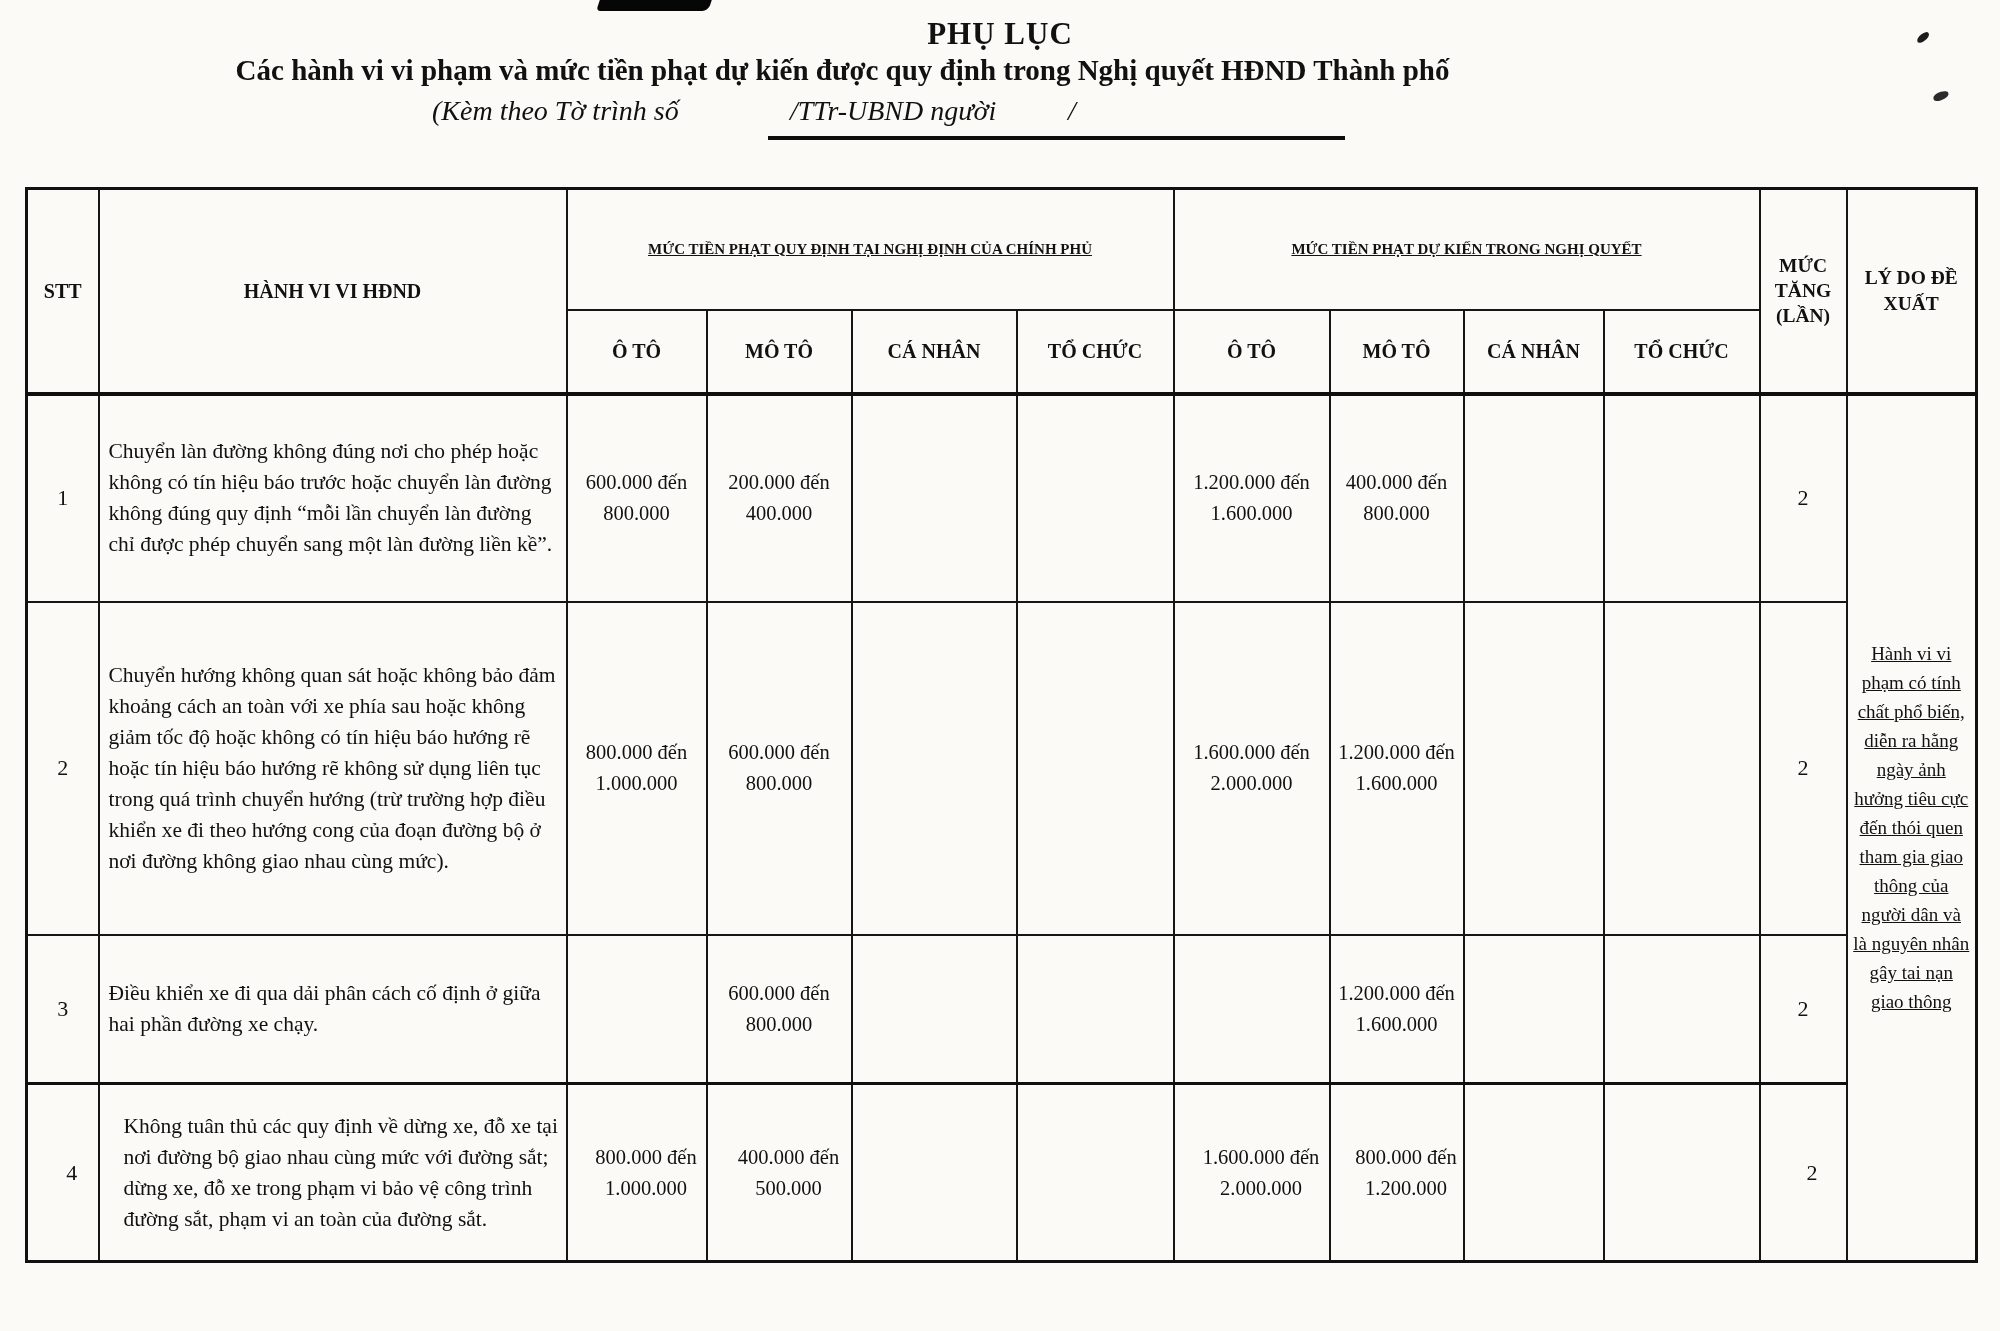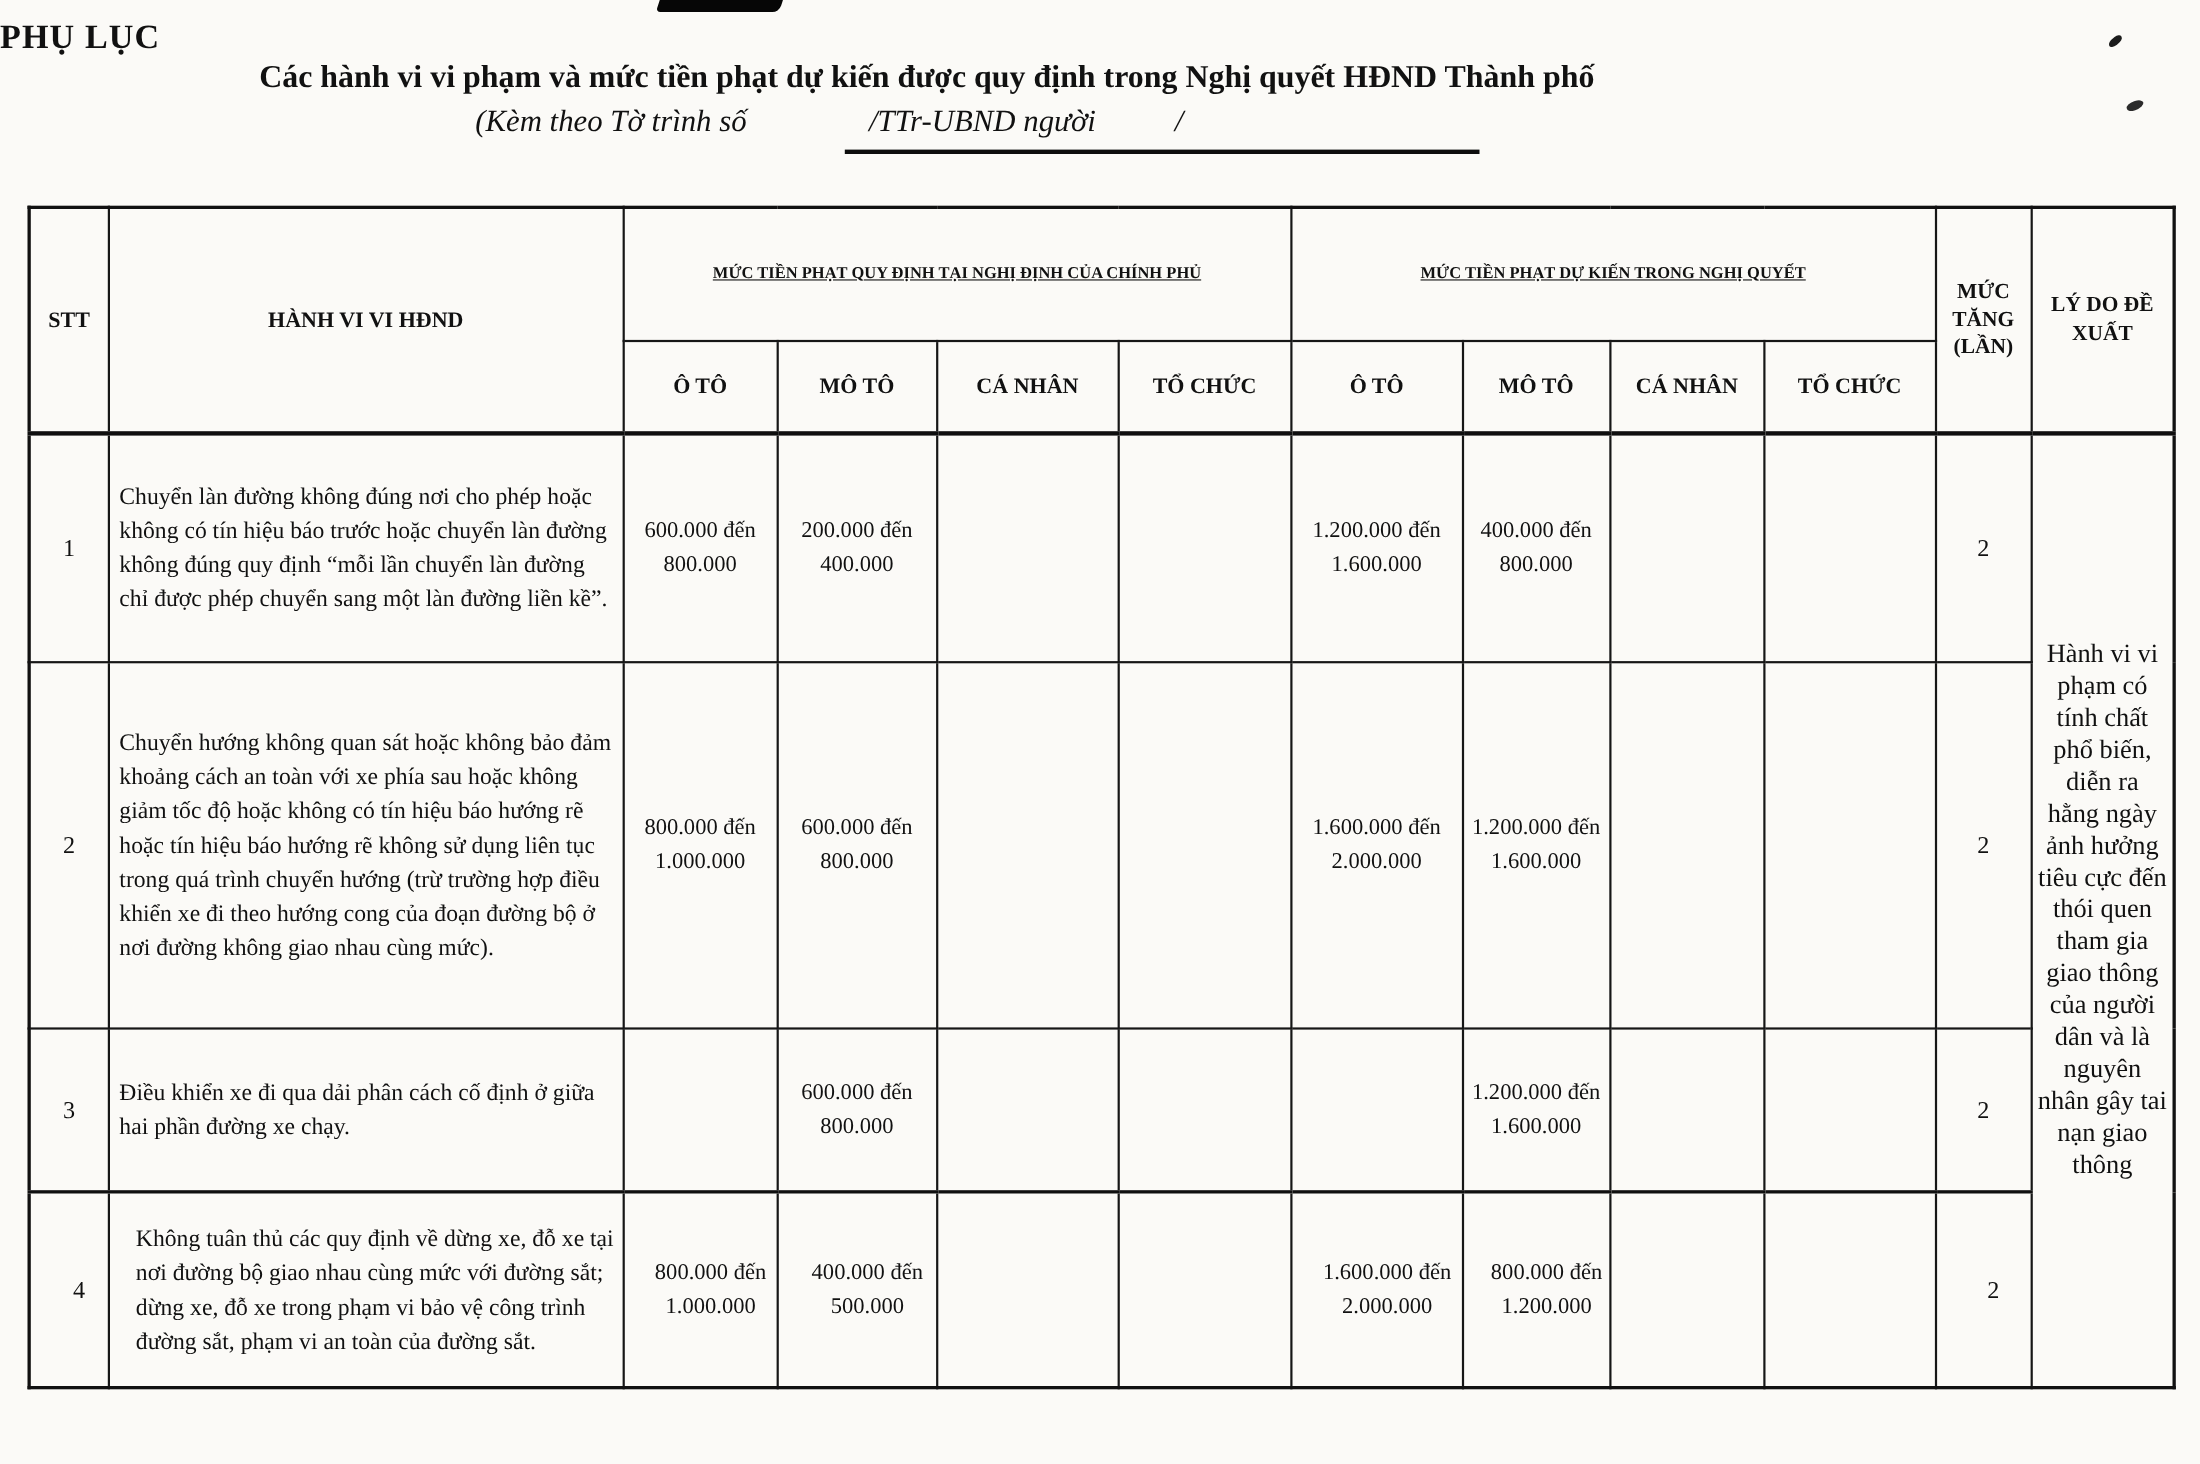--- a/index.html
+++ b/index.html
@@ -24,21 +24,21 @@
     position:absolute;left:1916px;top:34px;width:14px;height:7px;
     background:#1c1c1c;border-radius:60% 40% 55% 45%;transform:rotate(-35deg);
   }
   .speck-b{
     position:absolute;left:1933px;top:92px;width:16px;height:8px;
     background:#2b2b2b;border-radius:55% 45% 60% 40%;transform:rotate(-18deg);
   }
   
   .title{
     position:absolute;top:16px;left:0;width:2000px;
-    font-size:31px;font-weight:700;letter-spacing:1px;
+    text-align:center;font-size:31px;font-weight:700;letter-spacing:1px;
   }
   .subtitle{
     position:absolute;top:54px;left:0;width:1685px;
     text-align:center;font-size:29px;font-weight:700;
   }
   .attr{position:absolute;top:95px;height:40px;font-size:28px;font-style:italic;white-space:nowrap;}
   .attr-prefix{left:432px;}
   .attr-mid{left:790px;}
   .attr-sep{left:1068px;}
   .attr-suffix{left:1135px;}
@@ -73,22 +73,23 @@
   tr.row1 td{border-top:4px solid #0f0f0f;}
   tr.row4 td{border-top:3px solid #101010;padding-left:24px;}
   td.stt{text-align:center;font-size:22px;}
   td.behavior{
     text-align:left;font-size:21.5px;line-height:31px;
     padding:4px 6px 4px 9px;
   }
   td.money{text-align:center;font-size:20.5px;line-height:1.5;padding:2px 5px;}
   td.inc{text-align:center;font-size:22px;}
   td.reason{
-    text-align:center;font-size:24px;line-height:29px;
+    text-align:center;font-size:19px;line-height:29px;
     padding:2px 5px;
+    text-decoration:underline;
   }
 </style>
 </head>
 <body>
 
 <div class="page">
 
   <div class="smudge"></div>
   <div class="speck-a"></div>
   <div class="speck-b"></div>

